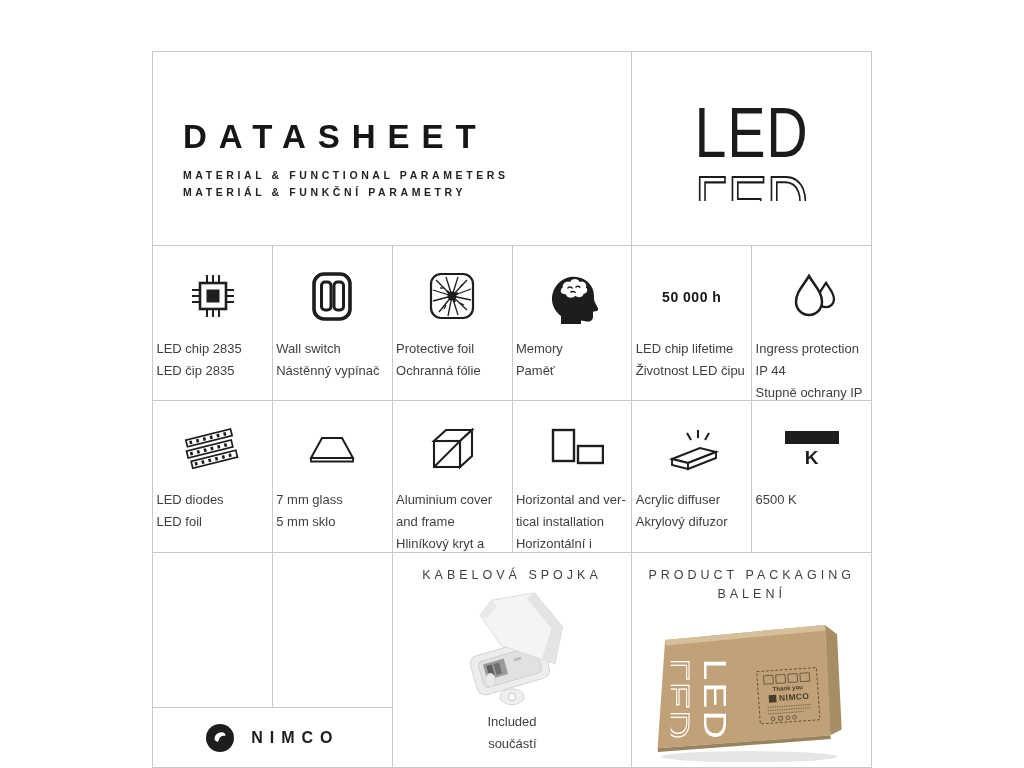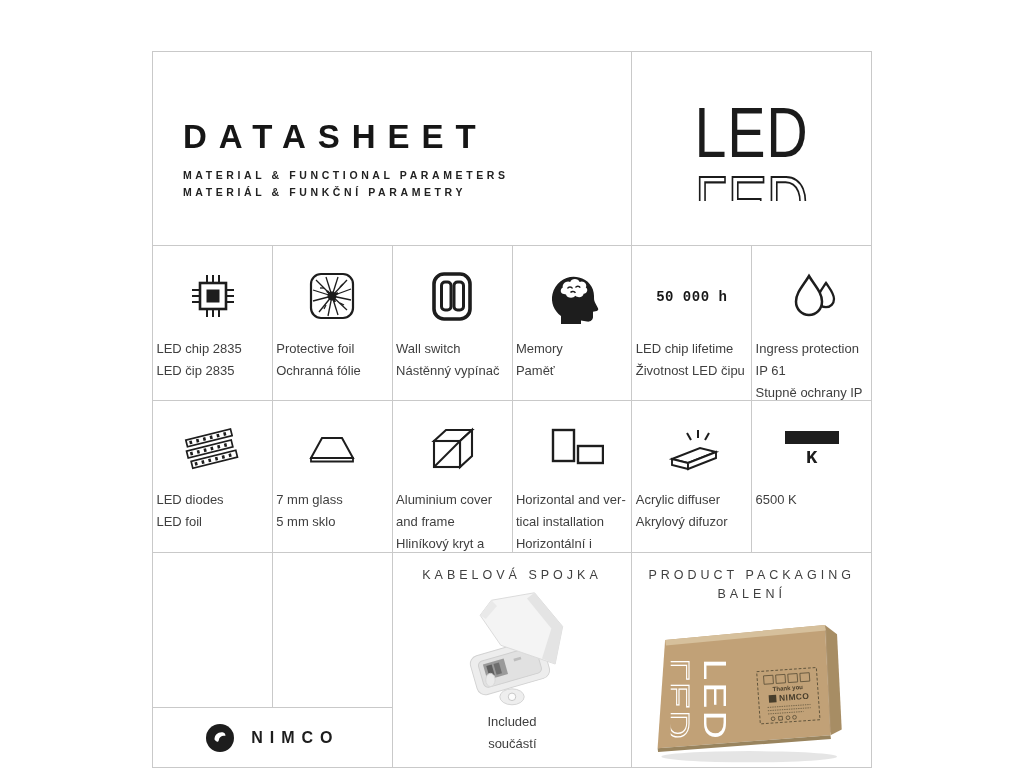--- a/index.html
+++ b/index.html
@@ -18,21 +18,21 @@
   .hdr-left { grid-column:1/5; grid-row:1; padding:66px 0 0 30px; }
   .ds-title { font-size:33px; font-weight:700; letter-spacing:12px; color:#161616; white-space:nowrap; }
   .ds-sub { margin-top:11px; font-size:10.5px; font-weight:700; letter-spacing:3.6px; color:#222; line-height:17px; white-space:nowrap; }
 
   .hdr-logo { grid-column:5/7; grid-row:1; display:flex; flex-direction:column; align-items:center; justify-content:flex-start; padding-top:52px; }
   .led-solid { font-size:70px; font-weight:500; letter-spacing:1px; color:#1b1b1b; line-height:58px; transform:scaleX(0.82); transform-origin:center; }
   .led-reflect { margin-top:9px; display:block; transform:scaleX(0.82); transform-origin:center; }
 
   
   .pcell { display:flex; flex-direction:column; align-items:center; padding-top:22px; }
-  .icon-slot { height:58px; display:flex; align-items:center; justify-content:center;font-family:Liberation Mono, monospace; }
+  .icon-slot { height:58px; display:flex; align-items:center; justify-content:center; }
   .row2 .icon-slot { height:54px; }
   .labels { margin-top:12px; font-size:13px; line-height:22px; color:#3f3f3f; width:112px; }
   .icon-text { font-size:14px; font-weight:800; letter-spacing:0.5px; color:#161616; }
   .kbar { width:54px; height:13px; background:#1d1d1d; margin:0 auto; }
   .kletter { text-align:center; font-size:19px; font-weight:800; color:#1d1d1d; margin-top:3px; }
 
   
   .empty-a { grid-column:1; grid-row:4; }
   .empty-b { grid-column:2; grid-row:4; }
   .wire { grid-column:3/5; grid-row:4/6; display:flex; flex-direction:column; align-items:center; padding:13px 6px 12px; }
@@ -86,20 +86,34 @@
             <line x1="46" y1="22" x2="54" y2="22"></line>
               <line x1="46" y1="28" x2="54" y2="28"></line>
               <line x1="46" y1="34" x2="54" y2="34"></line>
           </g>
           <rect x="26.5" y="21.5" width="13" height="13" fill="#1d1d1d"></rect>
         </svg>
       </div>
       <div class="labels">
         <div>LED chip 2835</div>
         <div>LED čip 2835</div>
+      </div>
+    </div>
+
+    <div class="cell pcell">
+      <div class="icon-slot">
+        <svg width="64" height="58" viewBox="0 0 64 58">
+          <rect x="14" y="6" width="36" height="45" rx="10" fill="none" stroke="#1d1d1d" stroke-width="3.6"></rect>
+          <rect x="21.5" y="14" width="9.5" height="28" rx="3.5" fill="none" stroke="#1d1d1d" stroke-width="3"></rect>
+          <rect x="34" y="14" width="9.5" height="28" rx="3.5" fill="none" stroke="#1d1d1d" stroke-width="3"></rect>
+        </svg>
+      </div>
+      <div class="labels">
+        <div>Wall switch</div>
+        <div>Nástěnný vypínač</div>
       </div>
     </div>
 
     <div class="cell pcell">
       <div class="icon-slot">
         <svg width="64" height="58" viewBox="0 0 64 58">
           <rect x="11" y="6" width="42" height="44" rx="10" fill="none" stroke="#1d1d1d" stroke-width="2.2"></rect>
           <g stroke="#1d1d1d" stroke-width="1.3">
             <line x1="32" y1="28" x2="16" y2="12"></line>
               <line x1="32" y1="28" x2="26" y2="9"></line>
@@ -128,34 +142,20 @@
       </div>
       <div class="labels">
         <div>Protective foil</div>
         <div>Ochranná fólie</div>
       </div>
     </div>
 
     <div class="cell pcell">
       <div class="icon-slot">
         <svg width="64" height="58" viewBox="0 0 64 58">
-          <rect x="14" y="6" width="36" height="45" rx="10" fill="none" stroke="#1d1d1d" stroke-width="3.6"></rect>
-          <rect x="21.5" y="14" width="9.5" height="28" rx="3.5" fill="none" stroke="#1d1d1d" stroke-width="3"></rect>
-          <rect x="34" y="14" width="9.5" height="28" rx="3.5" fill="none" stroke="#1d1d1d" stroke-width="3"></rect>
-        </svg>
-      </div>
-      <div class="labels">
-        <div>Wall switch</div>
-        <div>Nástěnný vypínač</div>
-      </div>
-    </div>
-
-    <div class="cell pcell">
-      <div class="icon-slot">
-        <svg width="64" height="58" viewBox="0 0 64 58">
           <path d="M21 56 L21 48 C14 43 10.5 34 12.5 26 C15.5 14 27 6.5 39 9.5 C48 11.5 54 19 54 28 C54 31 54 32.5 55 34.5 L58 40.2 C58.6 41.4 58 42.6 56.7 42.9 L53 43.7 L53 49 C53 52 50 54.2 47 53.6 L41 52.4 L41 56 Z" fill="#1d1d1d"></path>
           <path d="M24 26 C20.5 26 19.5 21.5 22.8 19.5 C21.8 15.5 27 12 30.2 14 C31.2 10 38.5 10 39.6 14 C43.6 12 47.8 16.2 45.8 19.6 C48.8 21.6 46.8 26 43.6 25.8 C43.6 28.8 38.4 30.6 35.4 27.8 C33.2 30.8 26.8 30.2 26 26.4 Z" fill="#ffffff"></path>
           <g stroke="#1d1d1d" stroke-width="1.5" fill="none">
             <path d="M27.5 20.5 C28.5 18.5 31.5 18.5 32.5 20.5"></path>
             <path d="M35.5 19.5 C36.5 17.7 39.3 17.8 40.2 19.6"></path>
             <path d="M30.5 24.5 C31.8 23 34.5 23.2 35.4 24.8"></path>
           </g>
         </svg>
       </div>
       <div class="labels">
@@ -175,21 +175,21 @@
     </div>
 
     <div class="cell pcell">
       <div class="icon-slot">
         <svg width="64" height="58" viewBox="0 0 64 58">
           <path d="M46 15 C50 21 54 25.5 54 31 C54 35.6 50.5 39.2 46 39.2 C41.5 39.2 38 35.6 38 31 C38 25.5 42 21 46 15 Z" fill="#ffffff" stroke="#1d1d1d" stroke-width="2.3"></path>
           <path d="M29 8 C35 18 42 24.5 42 33.5 C42 41.3 36.3 47 29 47 C21.7 47 16 41.3 16 33.5 C16 24.5 23 18 29 8 Z" fill="#ffffff" stroke="#1d1d1d" stroke-width="2.5"></path>
         </svg>
       </div>
       <div class="labels">
-        <div>Ingress protection IP 61</div>
+        <div>Ingress protection IP 44</div>
         <div>Stupně ochrany IP 44</div>
       </div>
     </div>
 
     <div class="cell pcell row2">
       <div class="icon-slot">
         <svg width="64" height="56" viewBox="0 0 64 56">
           <g transform="rotate(-14 32 28)">
             <g fill="none" stroke="#1d1d1d" stroke-width="1.7">
               <rect x="9" y="12" width="46" height="7"></rect>

